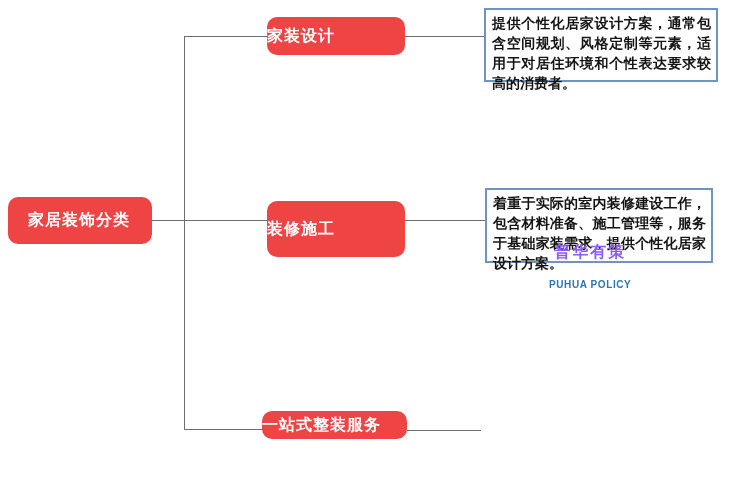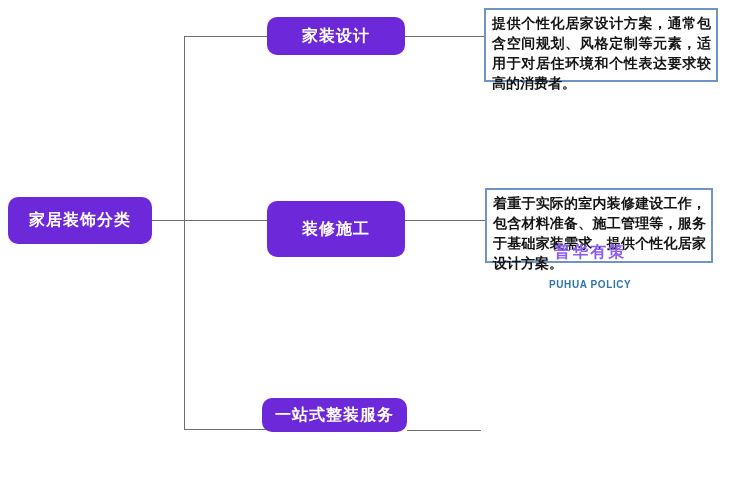--- a/index.html
+++ b/index.html
@@ -6,36 +6,35 @@
   body { font-family: "Liberation Sans", "DejaVu Sans", sans-serif; }
   .canvas {
     position: relative;
     width: 735px;
     height: 480px;
     background: #ffffff;
     overflow: hidden;
   }
   .node {
     position: absolute;
-    background: #6d28d9;
+    background: #ef4444;
     color: #ffffff;
     border-radius: 10px;
     display: flex;
     align-items: center;
-    justify-content: center;
     font-weight: bold;
     font-size: 16px;
     letter-spacing: 1px;
     box-sizing: border-box;
     text-align: center;
   }
-  .root-node  { left: 8px;   top: 197px; width: 144px; height: 47px; }
+  .root-node  { left: 8px;   top: 197px; width: 144px; height: 47px; padding-left: 20px; }
   .branch-node-1 { left: 267px; top: 17px;  width: 138px; height: 38px; }
   .branch-node-2 { left: 267px; top: 201px; width: 138px; height: 56px; }
-  .branch-node-3 { left: 262px; top: 398px; width: 145px; height: 34px; }
+  .branch-node-3 { left: 262px; top: 411px; width: 145px; height: 28px; }
   .line {
     position: absolute;
     background: #6e6e6e;
   }
   .hline { height: 1px; }
   .vline { width: 1px; }
   .trunk      { left: 184px; top: 36px;  height: 393px; }
   .h-root     { left: 152px; top: 220px; width: 115px; }
   .h-top      { left: 184px; top: 36px;  width: 83px; }
   .h-bottom   { left: 184px; top: 429px; width: 83px; }

